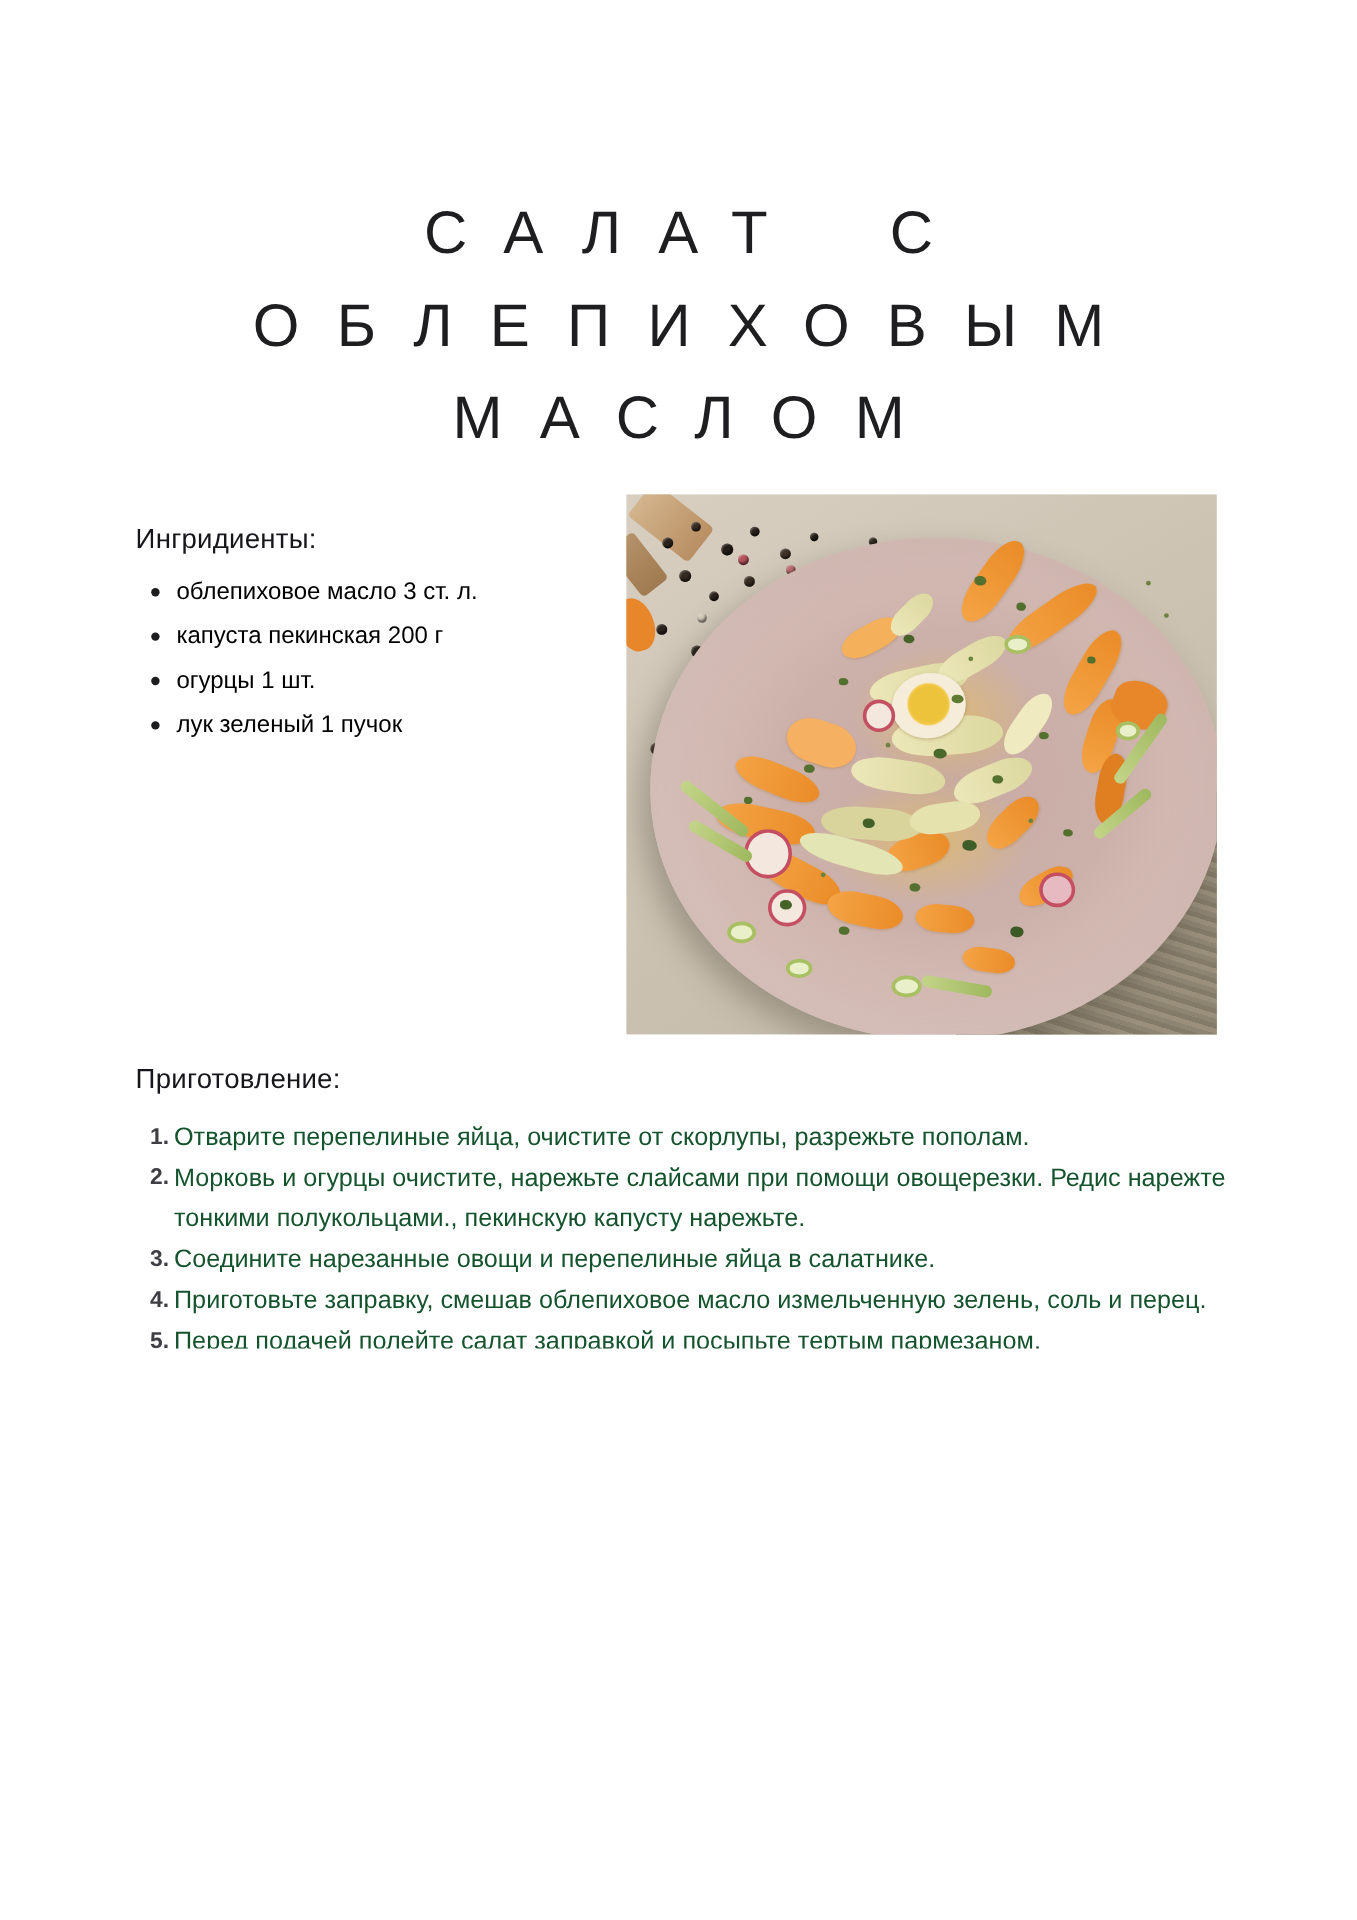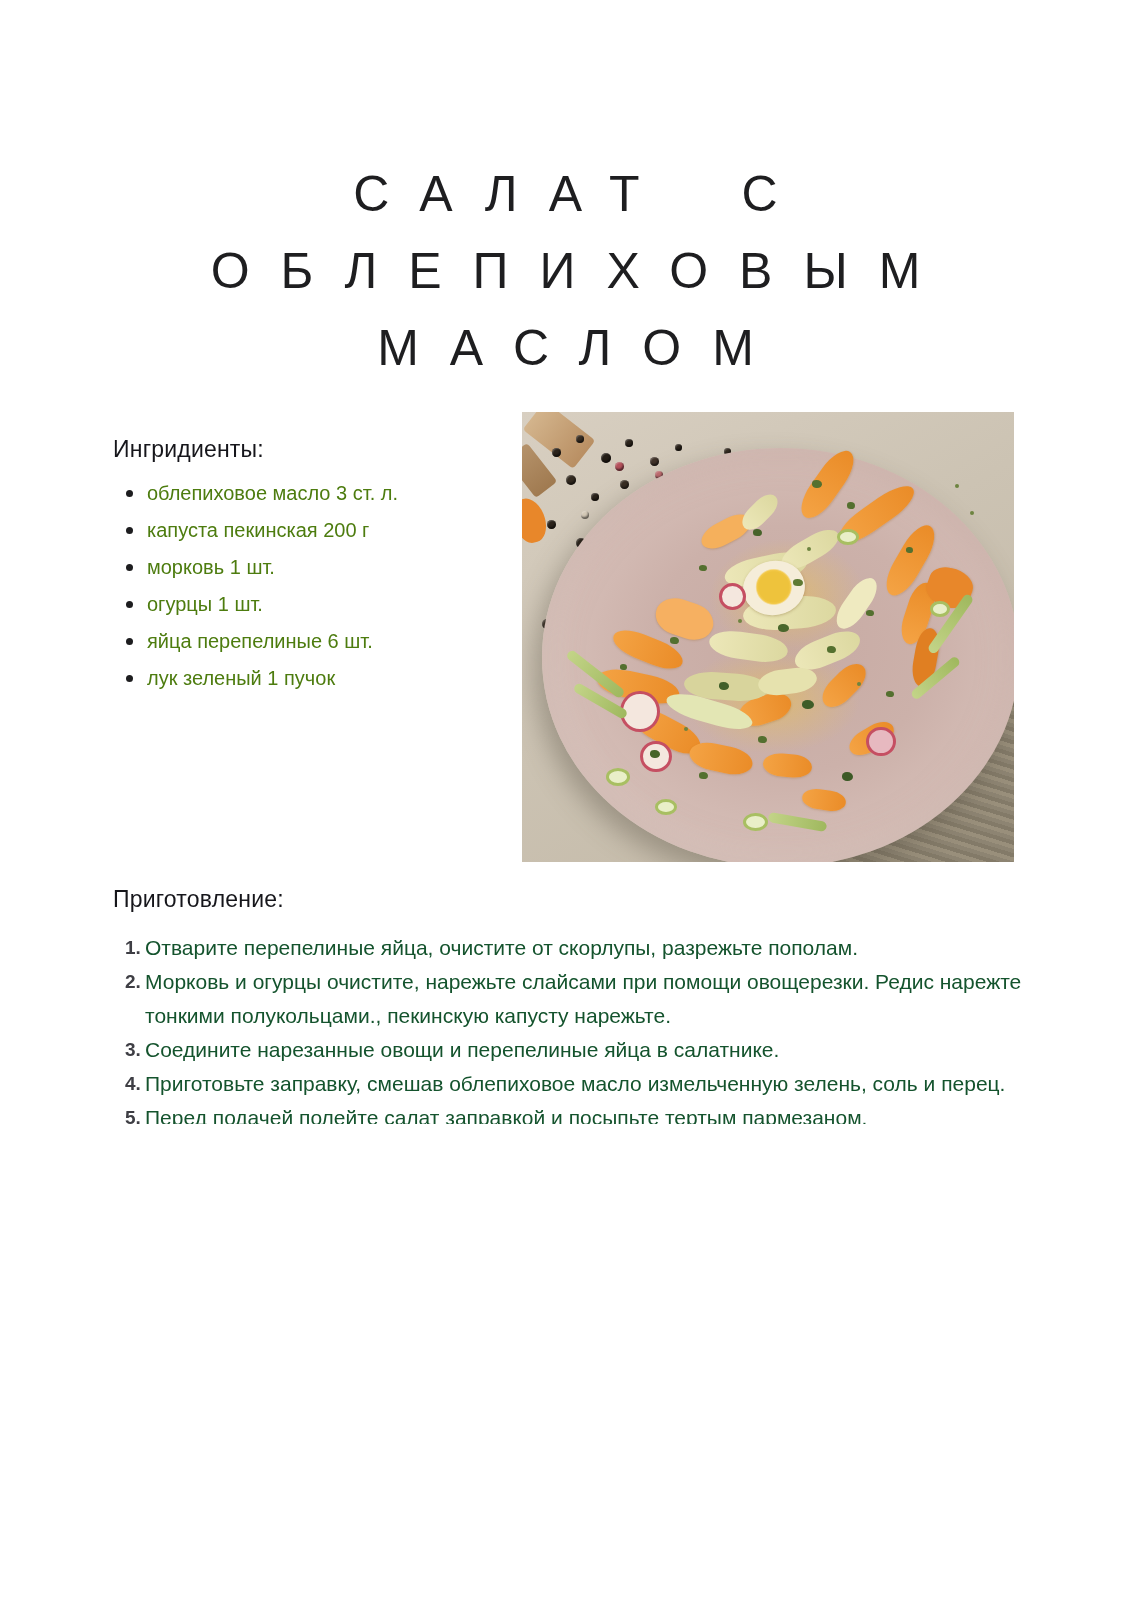--- a/index.html
+++ b/index.html
@@ -17,21 +17,21 @@
   
   .h2{
     font-size:23px;font-weight:400;color:#16161b;margin:0 0 18px 0;
     letter-spacing:.2px;
   }
   
   .ingredients{position:absolute;left:113px;top:436px;width:400px;}
   .ing-list{list-style:none;margin:0;padding:0;}
   .ing-list li{
     position:relative;padding-left:34px;margin-bottom:13px;
-    font-size:20px;line-height:24px;color:#4d7c0f;
+    font-size:20px;line-height:24px;color:#000000;
   }
   .ing-list li .dot{
     position:absolute;left:13px;top:9px;width:7px;height:7px;border-radius:50%;
     background:#1d1d1f;
   }
   
   .preparation{position:absolute;left:113px;top:886px;width:917px;}
   .steps{list-style:none;margin:16px 0 0 0;padding:0;}
   .steps li{display:flex;align-items:flex-start;}
   .steps .num{
@@ -90,23 +90,21 @@
     <div class="tline">САЛАТ С</div>
     <div class="tline">ОБЛЕПИХОВЫМ</div>
     <div class="tline">МАСЛОМ</div>
   </header>
 
   <section class="ingredients">
     <h2 class="h2">Ингридиенты:</h2>
     <ul class="ing-list">
       <li><span class="dot"></span><span>облепиховое масло 3 ст. л.</span></li>
       <li><span class="dot"></span><span>капуста пекинская 200 г</span></li>
-      <li><span class="dot"></span><span>морковь 1 шт.</span></li>
       <li><span class="dot"></span><span>огурцы 1 шт.</span></li>
-      <li><span class="dot"></span><span>яйца перепелиные 6 шт.</span></li>
       <li><span class="dot"></span><span>лук зеленый 1 пучок</span></li>
     </ul>
   </section>
 
   <figure class="photo" role="img" style="margin:0" aria-label="Салат из ленточек моркови, пекинской капусты, огурца, редиса и перепелиных яиц с зеленью на розовой тарелке">
     <i class="fabric"></i>
     <i class="wood1"></i>
     <i class="wood2"></i>
     <i class="carrot-chunk"></i>
 

